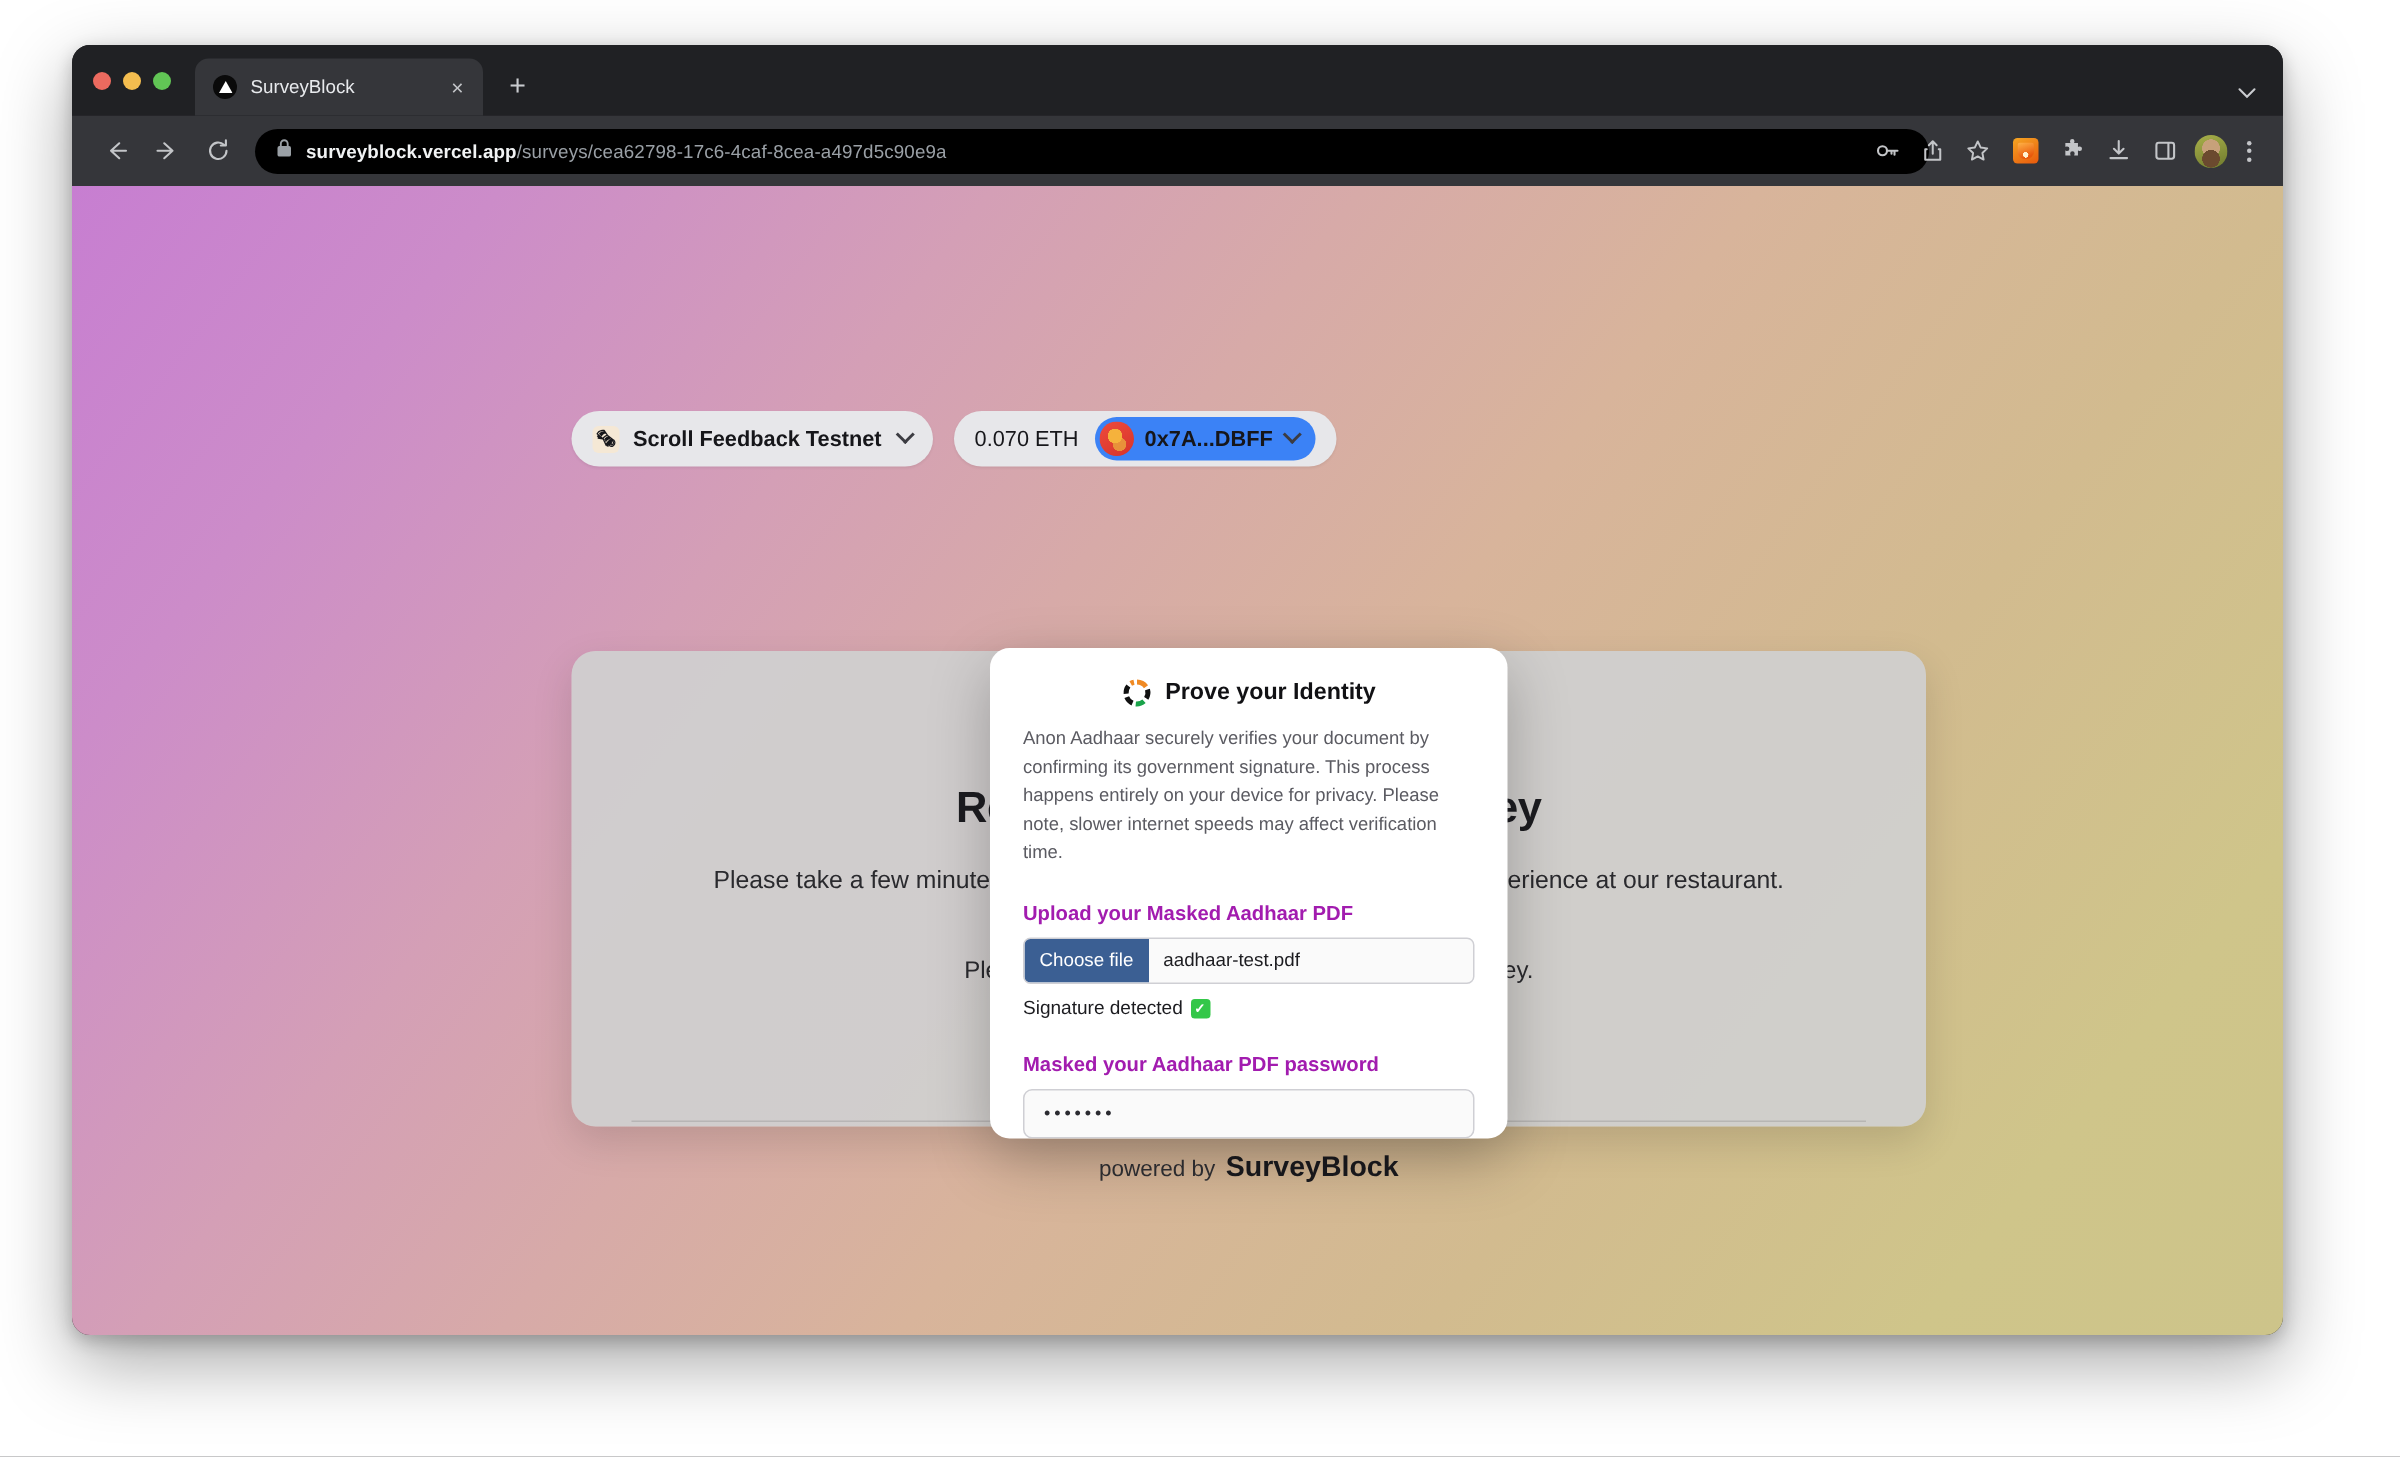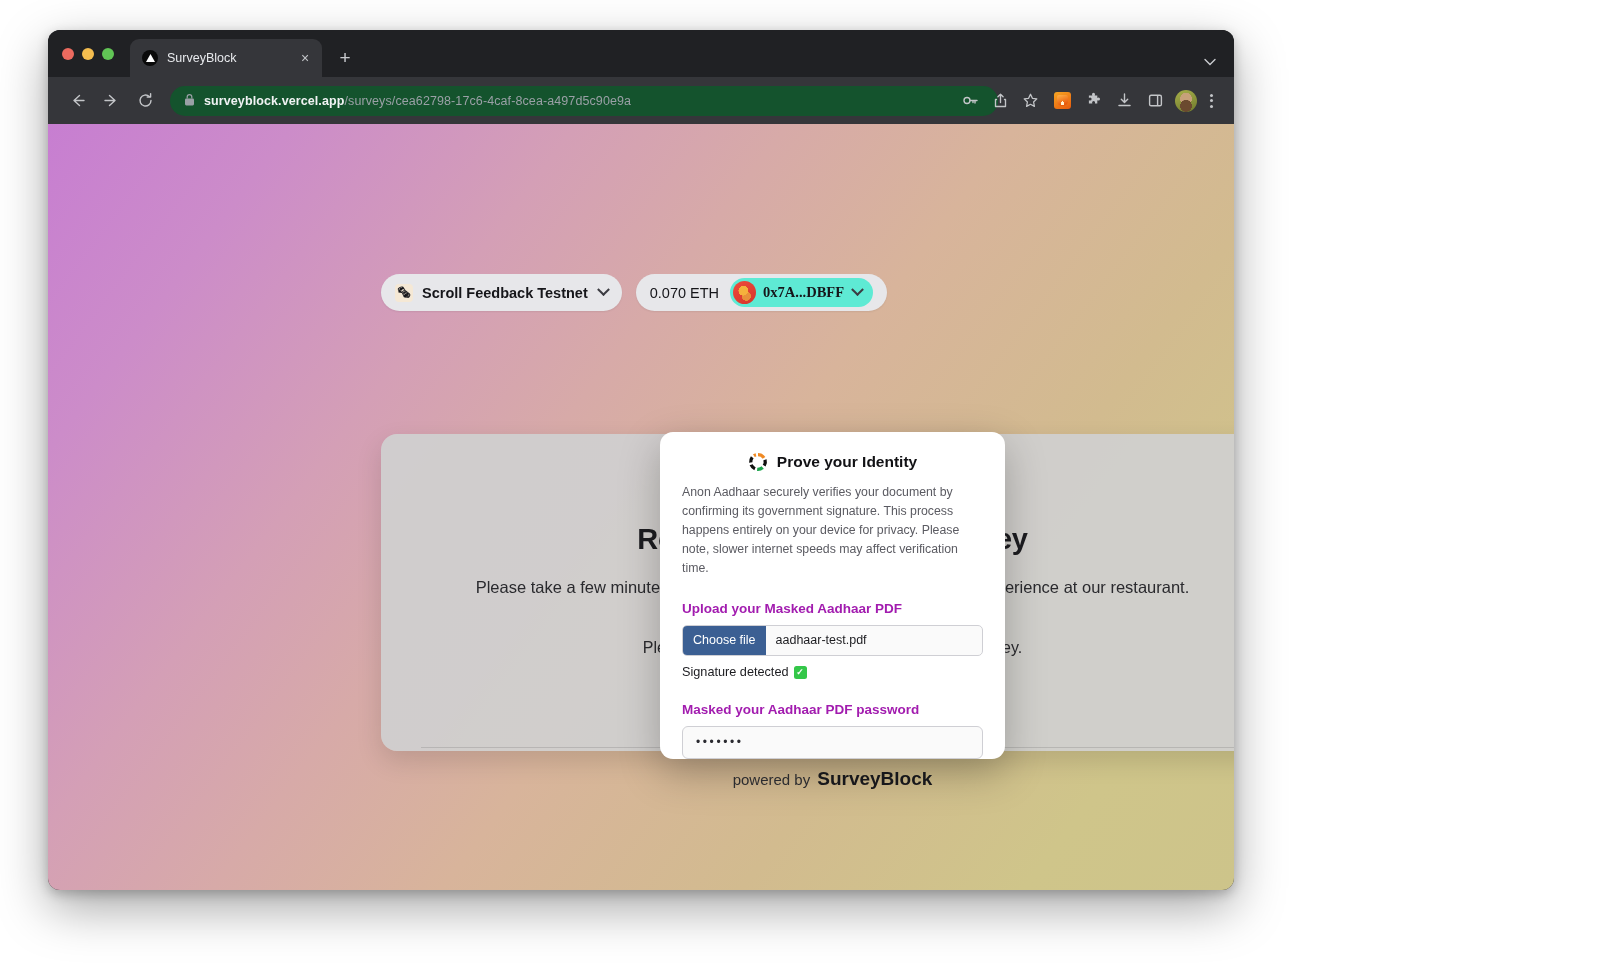--- a/index.html
+++ b/index.html
@@ -10,21 +10,21 @@
     overflow: hidden;
     background: #ffffff;
     font-family: "Liberation Sans", sans-serif;
   }
 
   
   #browser-window {
     position: absolute;
     left: 48px;
     top: 30px;
-    width: 1186px;
+    width: 1474px;
     height: 860px;
     border-radius: 12px;
     overflow: hidden;
     box-shadow: 0 18px 50px rgba(0,0,0,0.35), 0 4px 12px rgba(0,0,0,0.22);
     background: #202124;
   }
 
   
   #tab-strip {
     height: 47px;
@@ -113,21 +113,21 @@
     display: flex; align-items: center; justify-content: center;
     color: #c3c5c8;
     border-radius: 50%;
     flex: none;
   }
   .nav-btn svg { display: block; }
 
   #omnibox {
     flex: 1;
     height: 30px;
-    background: #14532d;
+    background: #000000;
     border-radius: 15px;
     display: flex;
     align-items: center;
     padding: 0 14px;
     gap: 9px;
     margin: 0 8px 0 6px;
     min-width: 0;
   }
   #omnibox .lock { flex: none; display:block; }
   .url {
@@ -245,28 +245,27 @@
     width: 9px; height: 9px;
     border-right: 2px solid #3c3c42;
     border-bottom: 2px solid #3c3c42;
     transform: rotate(45deg) translate(-2px,-2px);
     margin-left: 2px;
     flex: none;
   }
   #balance-label { font-weight: normal; }
   #account-chip {
     height: 29px;
-    background: #5eead4;
+    background: #3b82f6;
     border-radius: 15px;
     display: flex;
     align-items: center;
     gap: 7px;
     padding: 0 11px 0 3px;
     margin-left: 2px;
-    font-family: Liberation Serif, serif;
   }
   #account-avatar {
     width: 23px; height: 23px;
     border-radius: 50%;
     background:
       radial-gradient(circle at 45% 42%, #f5b23c 0 26%, transparent 27%),
       radial-gradient(circle at 58% 66%, #e8913a 0 22%, transparent 23%),
       linear-gradient(150deg,#ef4b3c 0%, #d6342a 100%);
     flex: none;
   }

